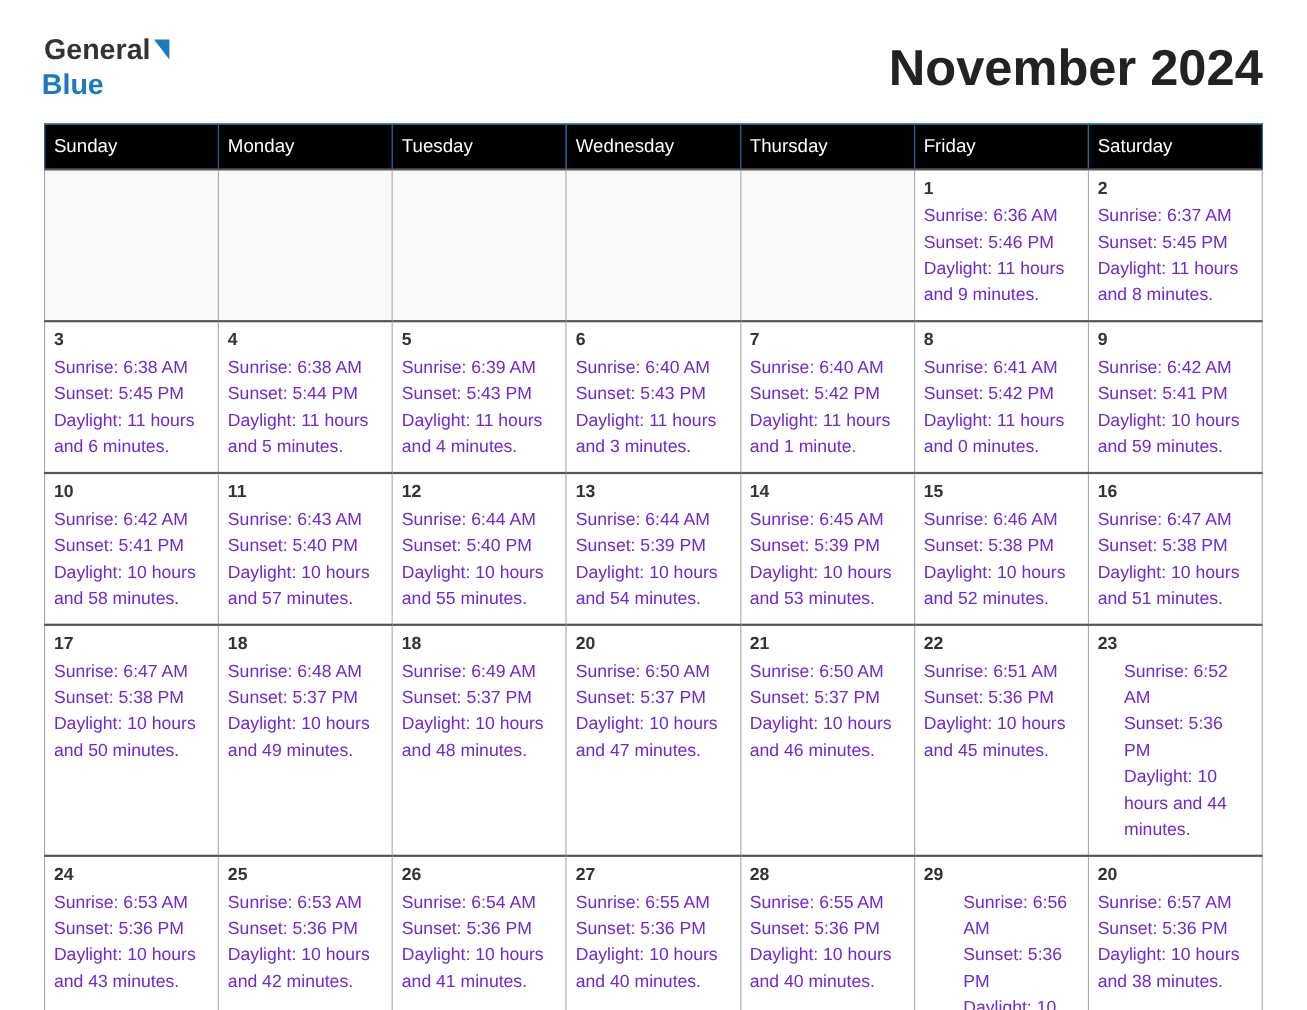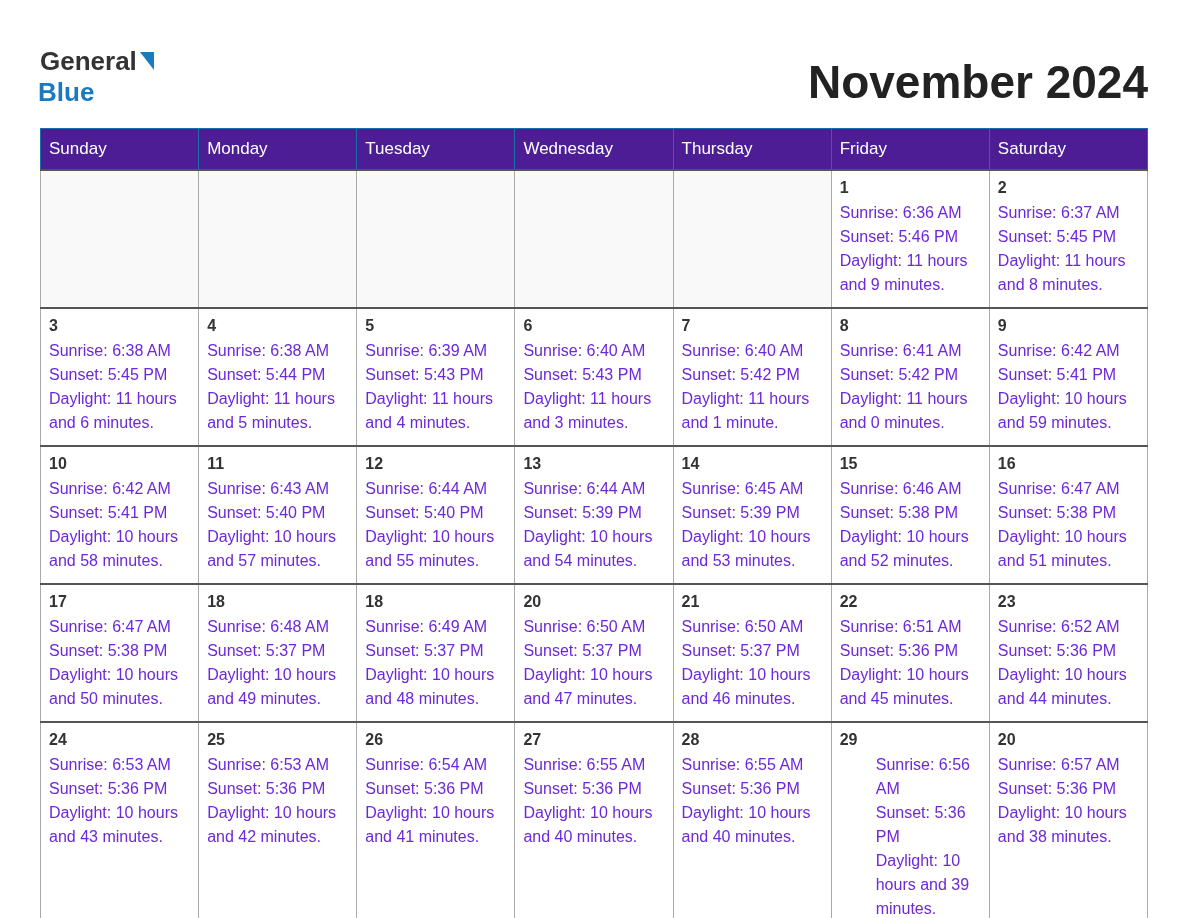--- a/index.html
+++ b/index.html
@@ -6,23 +6,22 @@
     body {
       font-family: Arial, sans-serif;
       background: #fff;
       padding: 30px 40px;
       width: 1188px;
       min-height: 918px;
     }
     .header-area {
       display: flex;
       justify-content: space-between;
-      align-items: flex-end;
+      align-items: center;
       margin-bottom: 20px;
-      margin-top: 16px;
     }
     .logo {
       display: flex;
       flex-direction: column;
       align-items: flex-start;
     }
     .logo-top {
       display: flex;
       align-items: center;
     }
@@ -59,21 +58,21 @@
       font-size: 22px;
       color: #333;
       margin-top: 4px;
     }
     .calendar-table {
       width: 100%;
       border-collapse: collapse;
       table-layout: fixed;
     }
     .calendar-table th {
-      background-color: #4c1d95;
+      background-color: #000000;
       color: white;
       font-size: 17px;
       font-weight: normal;
       padding: 10px 8px;
       text-align: left;
       border: 1px solid #1a6fa8;
     }
     .calendar-table td {
       vertical-align: top;
       padding: 8px 8px 10px 8px;
@@ -269,21 +268,21 @@
 Daylight: 10 hours and 46 minutes.</div>
         </td>
         <td>
           <span class="day-number">22</span>
           <div class="day-info" style="white-space: pre-line;">Sunrise: 6:51 AM
 Sunset: 5:36 PM
 Daylight: 10 hours and 45 minutes.</div>
         </td>
         <td>
           <span class="day-number">23</span>
-          <div class="day-info" style="white-space: pre-line;">Sunrise: 6:52 AM
+          <div class="day-info" style="white-space: pre-line; margin-left: 24px;">Sunrise: 6:52 AM
 Sunset: 5:36 PM
 Daylight: 10 hours and 44 minutes.</div>
         </td>
       </tr>
       <tr class="week-row">
         <td>
           <span class="day-number">24</span>
           <div class="day-info" style="white-space: pre-line;">Sunrise: 6:53 AM
 Sunset: 5:36 PM
 Daylight: 10 hours and 43 minutes.</div>

